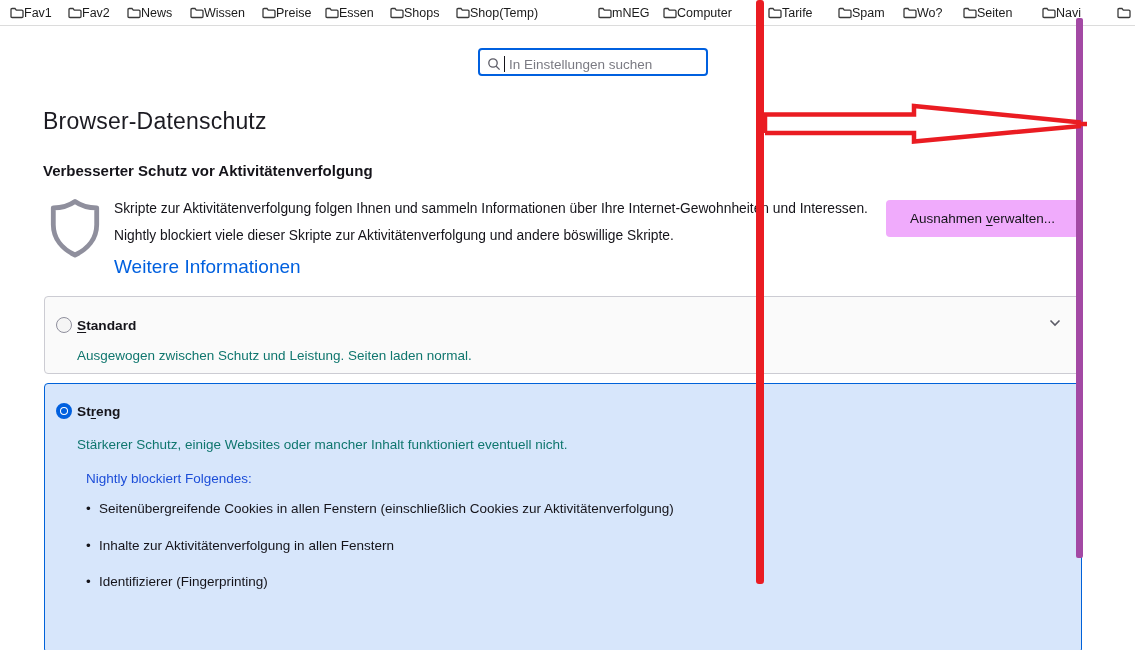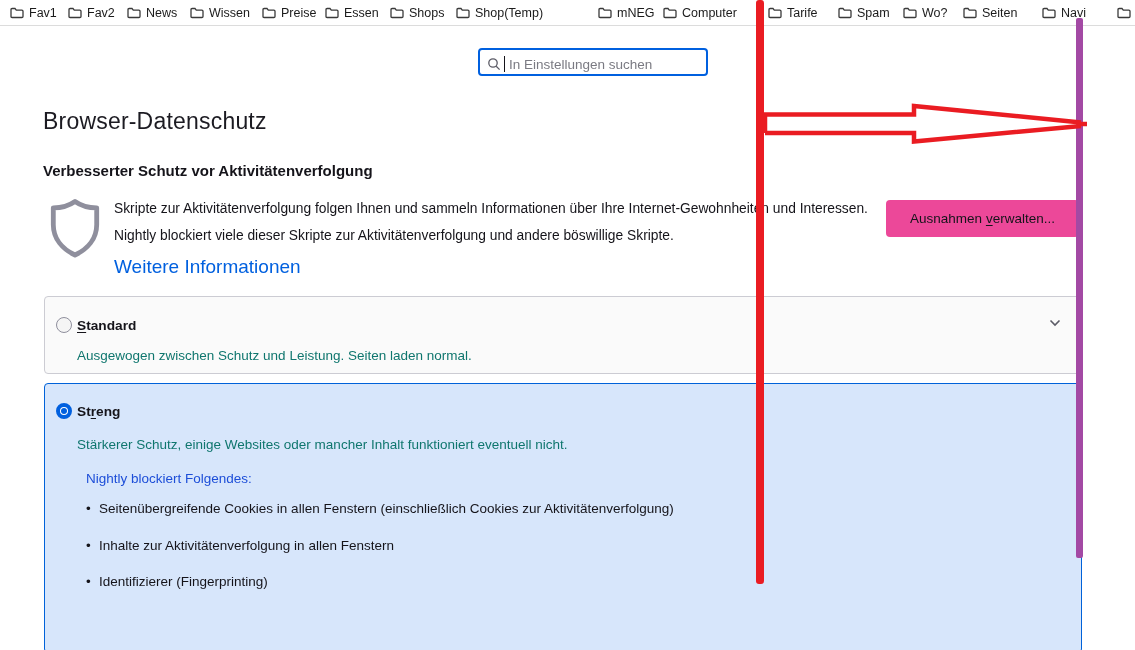--- a/index.html
+++ b/index.html
@@ -3,21 +3,21 @@
 <meta charset="utf-8">
 <style>
   * { margin:0; padding:0; box-sizing:border-box; }
   html,body { width:1135px; height:650px; overflow:hidden; background:#fff;
               font-family:"Liberation Sans", sans-serif; color:#15141a; }
   .stage { position:relative; width:1135px; height:650px; background:#fff; }
 
   
   .bmbar { position:absolute; left:0; top:0; width:1135px; height:26px; background:#fff;
            border-bottom:1px solid #dcdcdc; }
-  .bm { position:absolute; top:4px; display:flex; align-items:center; gap:5px; height:18px;
+  .bm { position:absolute; top:4px; display:flex; align-items:center; height:18px;
         font-size:12.5px; color:#1b1b1b; white-space:nowrap; cursor:default; }
   .bm svg { flex:0 0 auto; }
 
   
   .searchbox { position:absolute; left:478px; top:48px; width:230px; height:28px;
                border:2px solid #0060df; border-radius:4px; background:#fff;
                display:flex; align-items:center; padding:4px 6px 0 7px; }
   .searchbox input { border:none; outline:none; flex:1; font-family:"Liberation Sans",sans-serif;
                font-size:13.5px; color:#15141a; background:transparent; padding-left:4px; }
   .searchbox input::placeholder { color:#7a7a82; opacity:1; }
@@ -26,21 +26,21 @@
   .page-title { position:absolute; left:43px; top:108px; font-size:23px; font-weight:300;
                 color:#1c1b22; letter-spacing:.2px; }
   .section-heading { position:absolute; left:43px; top:162px; font-size:15px; font-weight:700; }
 
   .shield { position:absolute; left:48px; top:197px; }
   .etp-desc { position:absolute; left:114px; top:195px; width:758px; font-size:13.8px;
               line-height:27px; color:#15141a; }
   .learn-more { position:absolute; left:114px; top:256px; font-size:19px; color:#0060df;
                 text-decoration:none; cursor:pointer; }
   .btn { position:absolute; left:886px; top:200px; width:193px; height:37px;
-         background:#ec4899; border:none; border-radius:4px; font-family:"Liberation Sans",sans-serif;
+         background:#f0abfc; border:none; border-radius:4px; font-family:"Liberation Sans",sans-serif;
          font-size:13.5px; color:#15141a; cursor:pointer; }
   .btn u, .opt-label u { text-decoration:underline; text-underline-offset:2px; }
 
   .card { position:absolute; left:44px; width:1038px; border-radius:4px; }
   .card-standard { top:296px; height:78px; background:#fafafa; border:1px solid #ccccd3; }
   .card-strict  { top:383px; height:270px; background:#d7e6fb; border:1px solid #0062d9; }
 
   .radio { position:absolute; left:11px; width:16px; height:16px; border-radius:50%; }
   .radio-off { top:20px; border:1px solid #8f8f9d; background:#f5f5f5; }
   .radio-on  { top:19px; border:4px solid #0060df; background:#fff; }

